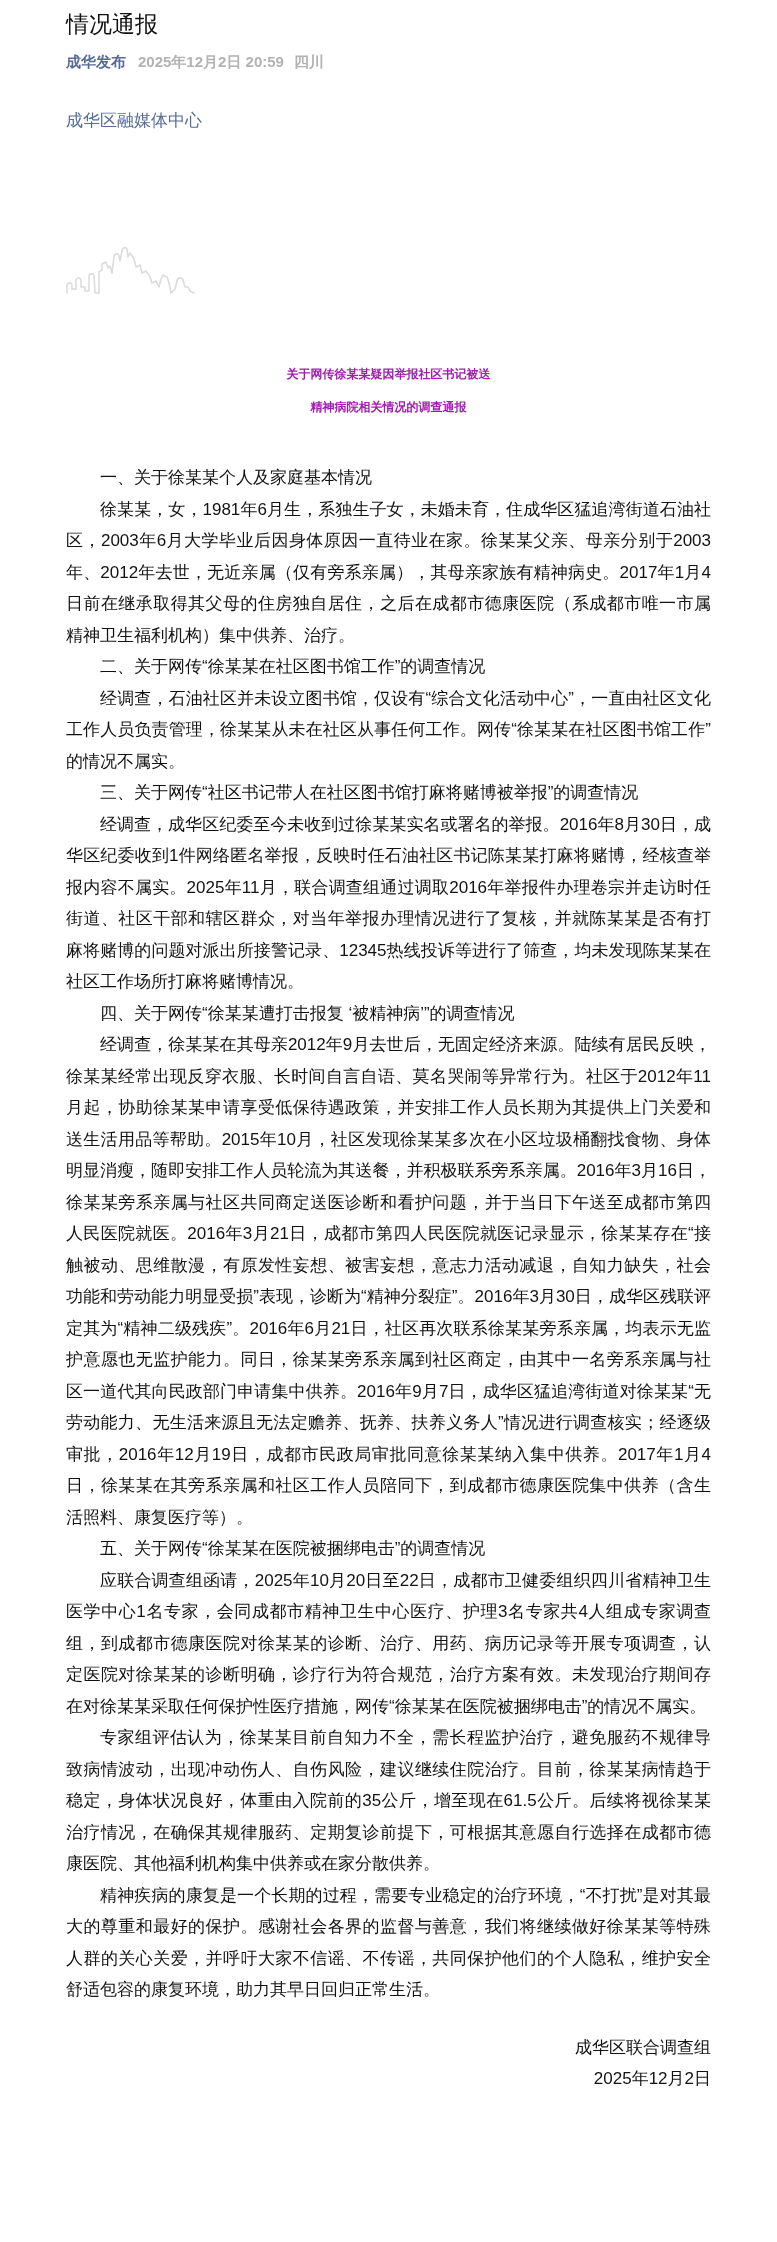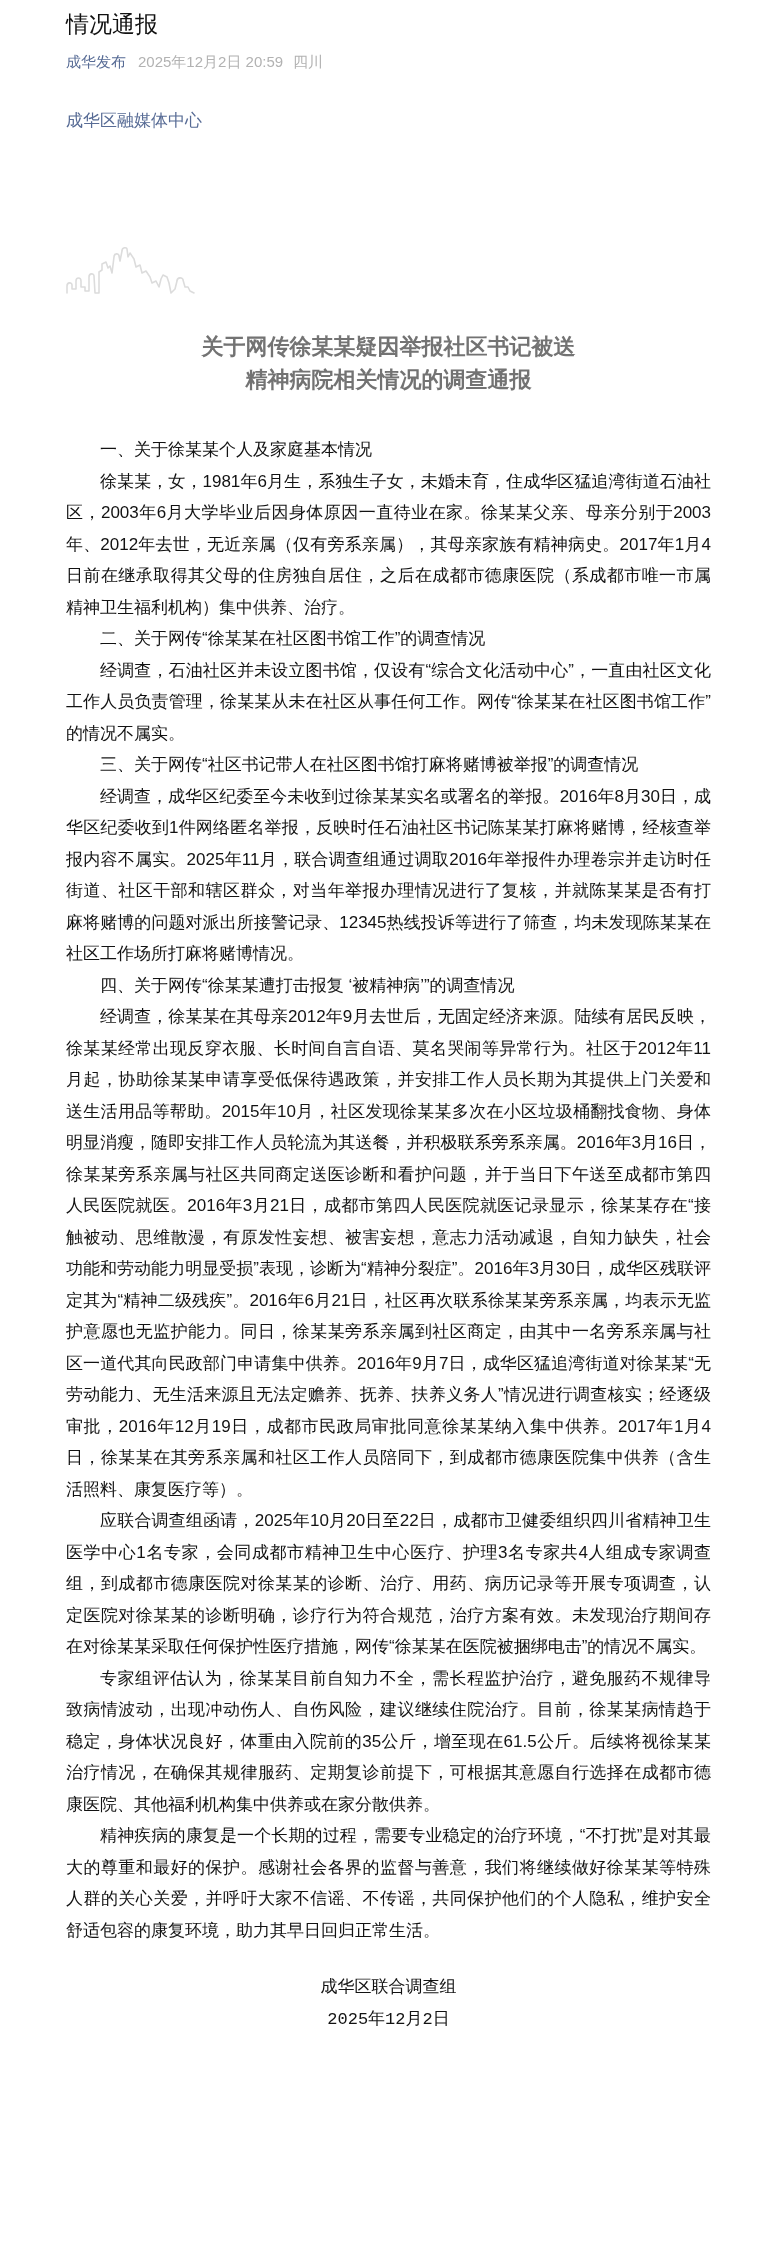--- a/index.html
+++ b/index.html
@@ -24,20 +24,21 @@
     font-weight: 400;
     color: #111111;
     margin: 0;
   }
   .byline {
     margin-top: 14px;
     font-size: 15px;
     line-height: 20px;
     color: #b2b2b2;
     white-space: nowrap;
+    font-weight: bold;
   }
   .byline .account {
     color: #576b95;
     margin-right: 12px;
     cursor: pointer;
     text-decoration: none;
   }
   .byline .time { margin-right: 10px; }
   .source-line {
     margin-top: 38px;
@@ -49,47 +50,46 @@
     cursor: pointer;
     text-decoration: none;
   }
   .sketch {
     margin: 104px 0 0 0;
     height: 58px;
     width: 130px;
   }
   .sketch svg { display: block; }
   .doc-title {
-    margin-top: 36px;
+    margin-top: 64px;
     text-align: center;
-    font-size: 22px;
+    font-size: 12px;
     line-height: 33px;
     font-weight: 700;
-    color: #737373;
+    color: #a21caf;
   }
   .article-body {
     margin-top: 38px;
   }
   .article-body p {
     margin: 0;
     font-size: 17px;
     line-height: 31.5px;
     text-align: justify;
     text-justify: inter-ideograph;
     text-indent: 2em;
     color: #121212;
     word-break: break-all;
   }
   .sign-block {
     margin-top: 26px;
-    text-align: center;
+    text-align: right;
     font-size: 17px;
     line-height: 31.5px;
     color: #121212;
-    font-family: Liberation Mono, monospace;
   }
 </style>
 </head>
 <body>
 
 <div class="page">
 
   <h1 class="article-title">情况通报</h1>
 
   <div class="byline">
@@ -115,20 +115,21 @@
 
   <div class="article-body" id="article-body">
       <p>一、关于徐某某个人及家庭基本情况</p>
       <p>徐某某，女，1981年6月生，系独生子女，未婚未育，住成华区猛追湾街道石油社区，2003年6月大学毕业后因身体原因一直待业在家。徐某某父亲、母亲分别于2003年、2012年去世，无近亲属（仅有旁系亲属），其母亲家族有精神病史。2017年1月4日前在继承取得其父母的住房独自居住，之后在成都市德康医院（系成都市唯一市属精神卫生福利机构）集中供养、治疗。</p>
       <p>二、关于网传“徐某某在社区图书馆工作”的调查情况</p>
       <p>经调查，石油社区并未设立图书馆，仅设有“综合文化活动中心”，一直由社区文化工作人员负责管理，徐某某从未在社区从事任何工作。网传“徐某某在社区图书馆工作”的情况不属实。</p>
       <p>三、关于网传“社区书记带人在社区图书馆打麻将赌博被举报”的调查情况</p>
       <p>经调查，成华区纪委至今未收到过徐某某实名或署名的举报。2016年8月30日，成华区纪委收到1件网络匿名举报，反映时任石油社区书记陈某某打麻将赌博，经核查举报内容不属实。2025年11月，联合调查组通过调取2016年举报件办理卷宗并走访时任街道、社区干部和辖区群众，对当年举报办理情况进行了复核，并就陈某某是否有打麻将赌博的问题对派出所接警记录、12345热线投诉等进行了筛查，均未发现陈某某在社区工作场所打麻将赌博情况。</p>
       <p>四、关于网传“徐某某遭打击报复 ‘被精神病’”的调查情况</p>
       <p>经调查，徐某某在其母亲2012年9月去世后，无固定经济来源。陆续有居民反映，徐某某经常出现反穿衣服、长时间自言自语、莫名哭闹等异常行为。社区于2012年11月起，协助徐某某申请享受低保待遇政策，并安排工作人员长期为其提供上门关爱和送生活用品等帮助。2015年10月，社区发现徐某某多次在小区垃圾桶翻找食物、身体明显消瘦，随即安排工作人员轮流为其送餐，并积极联系旁系亲属。2016年3月16日，徐某某旁系亲属与社区共同商定送医诊断和看护问题，并于当日下午送至成都市第四人民医院就医。2016年3月21日，成都市第四人民医院就医记录显示，徐某某存在“接触被动、思维散漫，有原发性妄想、被害妄想，意志力活动减退，自知力缺失，社会功能和劳动能力明显受损”表现，诊断为“精神分裂症”。2016年3月30日，成华区残联评定其为“精神二级残疾”。2016年6月21日，社区再次联系徐某某旁系亲属，均表示无监护意愿也无监护能力。同日，徐某某旁系亲属到社区商定，由其中一名旁系亲属与社区一道代其向民政部门申请集中供养。2016年9月7日，成华区猛追湾街道对徐某某“无劳动能力、无生活来源且无法定赡养、抚养、扶养义务人”情况进行调查核实；经逐级审批，2016年12月19日，成都市民政局审批同意徐某某纳入集中供养。2017年1月4日，徐某某在其旁系亲属和社区工作人员陪同下，到成都市德康医院集中供养（含生活照料、康复医疗等）。</p>
+      <p>五、关于网传“徐某某在医院被捆绑电击”的调查情况</p>
       <p>应联合调查组函请，2025年10月20日至22日，成都市卫健委组织四川省精神卫生医学中心1名专家，会同成都市精神卫生中心医疗、护理3名专家共4人组成专家调查组，到成都市德康医院对徐某某的诊断、治疗、用药、病历记录等开展专项调查，认定医院对徐某某的诊断明确，诊疗行为符合规范，治疗方案有效。未发现治疗期间存在对徐某某采取任何保护性医疗措施，网传“徐某某在医院被捆绑电击”的情况不属实。</p>
       <p>专家组评估认为，徐某某目前自知力不全，需长程监护治疗，避免服药不规律导致病情波动，出现冲动伤人、自伤风险，建议继续住院治疗。目前，徐某某病情趋于稳定，身体状况良好，体重由入院前的35公斤，增至现在61.5公斤。后续将视徐某某治疗情况，在确保其规律服药、定期复诊前提下，可根据其意愿自行选择在成都市德康医院、其他福利机构集中供养或在家分散供养。</p>
       <p>精神疾病的康复是一个长期的过程，需要专业稳定的治疗环境，“不打扰”是对其最大的尊重和最好的保护。感谢社会各界的监督与善意，我们将继续做好徐某某等特殊人群的关心关爱，并呼吁大家不信谣、不传谣，共同保护他们的个人隐私，维护安全舒适包容的康复环境，助力其早日回归正常生活。</p>
     </div>
 
   <div class="sign-block">
     <div>成华区联合调查组</div>
     <div>2025年12月2日</div>
   </div>
 

